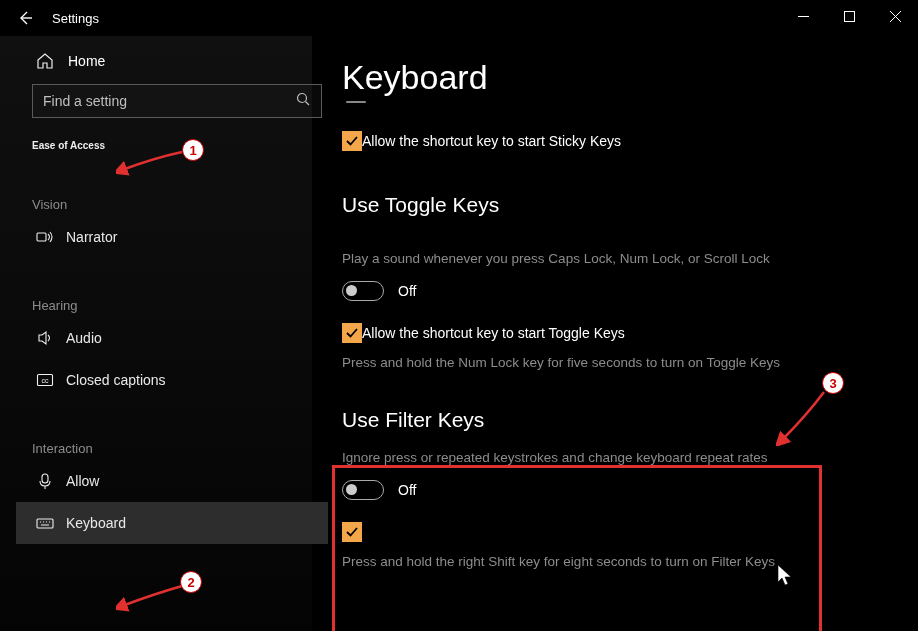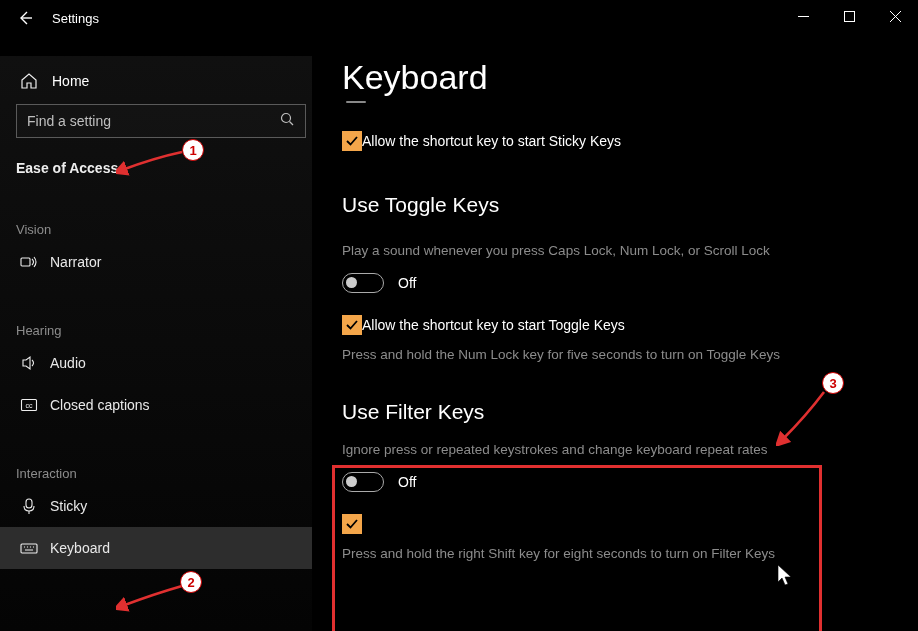--- a/index.html
+++ b/index.html
@@ -14,32 +14,31 @@
     padding-left: 4px;
   }
   .back-btn {
     width: 42px; height: 36px; display: flex; align-items: center; justify-content: center;
   }
   .title-text { margin-left: 6px; font-size: 13px; }
   .win-controls { position: absolute; top: 0; right: 0; display: flex; }
   .win-btn { width: 46px; height: 32px; display: flex; align-items: center; justify-content: center; color: #fff; }
   .layout { display: flex; height: calc(631px - 36px); }
   .sidebar {
-    width: 312px; padding: 10px 12px 0 16px;
+    width: 312px; padding: 10px 12px 0 32px;
     background: linear-gradient(180deg, rgba(40,40,40,0.4), rgba(20,20,20,0.2));
-    margin-top: 20px;
   }
   .home-row { display: flex; align-items: center; gap: 14px; padding: 6px 4px 14px 4px; }
   .search-box {
     width: 290px; height: 34px; border: 1px solid #5a5a5a;
     display: flex; align-items: center; justify-content: space-between;
     padding: 0 10px; color: #bfbfbf; background: rgba(30,30,30,0.3);
   }
   .search-box span { font-size: 14px; }
-  .cat-label { font-weight: 600; margin-top: 22px; font-size: 14px; color: #eee; }
+  .cat-label { font-weight: 600; margin-top: 22px; font-size: 10px; color: #eee; }
   .group-head { color: #8c8c8c; font-size: 13px; margin-top: 46px; margin-bottom: 4px; }
   .group-head.sm { margin-top: 40px; }
   .sb-item {
     display: flex; align-items: center; gap: 12px;
     height: 42px; padding-left: 4px; color: #e8e8e8; font-size: 14px;
   }
   .sb-item.active { background: #2d2d2d; margin-left: -16px; padding-left: 20px; width: 312px; }
   .sb-icon { width: 18px; display: flex; justify-content: center; color: #eee; }
   .content {
     flex: 1; padding: 10px 28px 0 30px; position: relative;
@@ -170,21 +169,21 @@
 
     <div class="group-head sm">Interaction</div>
     <div class="sb-item">
       <span class="sb-icon">
         <svg width="18" height="18" viewBox="0 0 18 18" fill="none">
             <rect x="6" y="2" width="6" height="9" rx="3" stroke="#eee" stroke-width="1.1"></rect>
             <path d="M4 9 Q4 14 9 14 Q14 14 14 9" stroke="#eee" stroke-width="1.1" fill="none"></path>
             <line x1="9" y1="14" x2="9" y2="17" stroke="#eee" stroke-width="1.1"></line>
           </svg>
       </span>
-      <span>Sticky</span>
+      <span>Allow</span>
     </div>
     <div class="sb-item active">
       <span class="sb-icon">
         <svg width="18" height="18" viewBox="0 0 18 18" fill="none">
             <rect x="1" y="5" width="16" height="9" rx="1" stroke="#eee" stroke-width="1.1"></rect>
             <line x1="4" y1="8" x2="5" y2="8" stroke="#eee"></line>
             <line x1="7" y1="8" x2="8" y2="8" stroke="#eee"></line>
             <line x1="10" y1="8" x2="11" y2="8" stroke="#eee"></line>
             <line x1="13" y1="8" x2="14" y2="8" stroke="#eee"></line>
             <line x1="5" y1="11" x2="13" y2="11" stroke="#eee"></line>
@@ -201,21 +200,21 @@
     <div class="chk-row">
       <div class="chk">
         <svg width="14" height="14" viewBox="0 0 14 14" fill="none">
             <path d="M2 7 L5.5 10.5 L12 3" stroke-width="1.8"></path>
           </svg>
       </div>
       <span class="chk-label">Allow the shortcut key to start Sticky Keys</span>
     </div>
 
     <h2 class="sect">Use Toggle Keys</h2>
-    <div class="desc" style="margin-top:24px">Play a sound whenever you press Caps Lock, Num Lock, or Scroll Lock</div>
+    <div class="desc" style="margin-top:32px">Play a sound whenever you press Caps Lock, Num Lock, or Scroll Lock</div>
     <div class="tog-row">
       <div class="toggle">
           <div class="knob"></div>
         </div>
       <span class="tog-state">Off</span>
     </div>
     <div class="chk-row" style="margin-top:22px">
       <div class="chk">
         <svg width="14" height="14" viewBox="0 0 14 14" fill="none">
             <path d="M2 7 L5.5 10.5 L12 3" stroke-width="1.8"></path>

